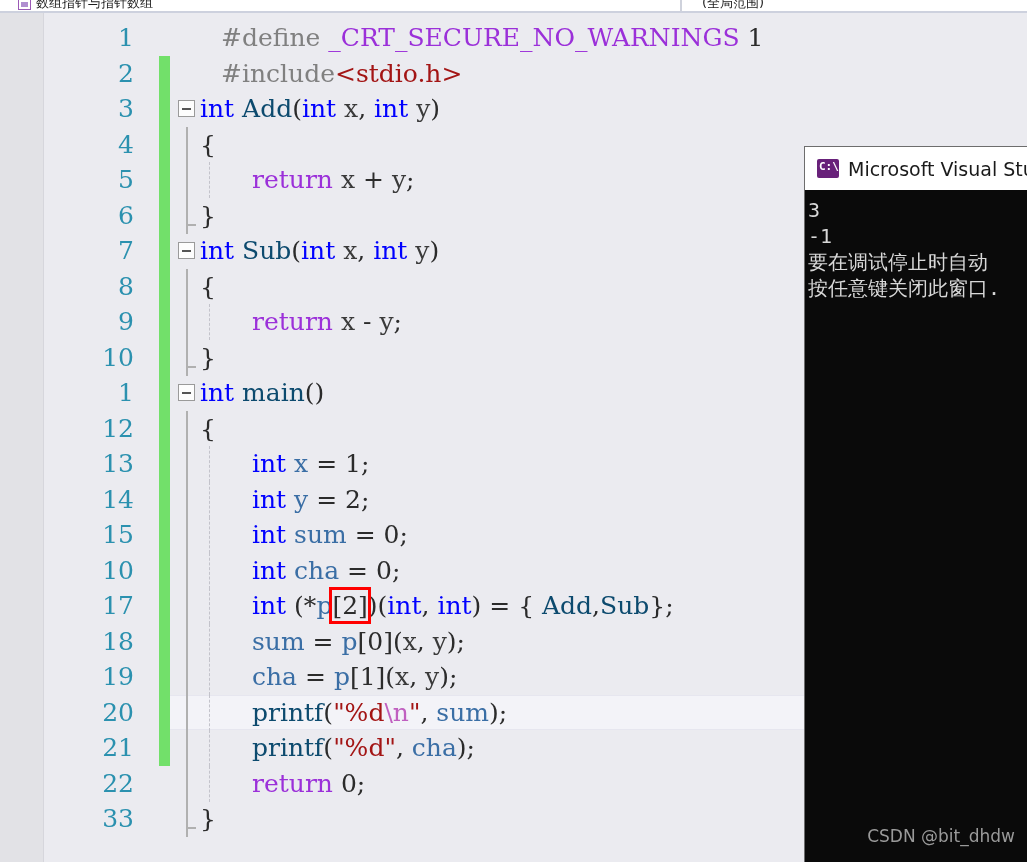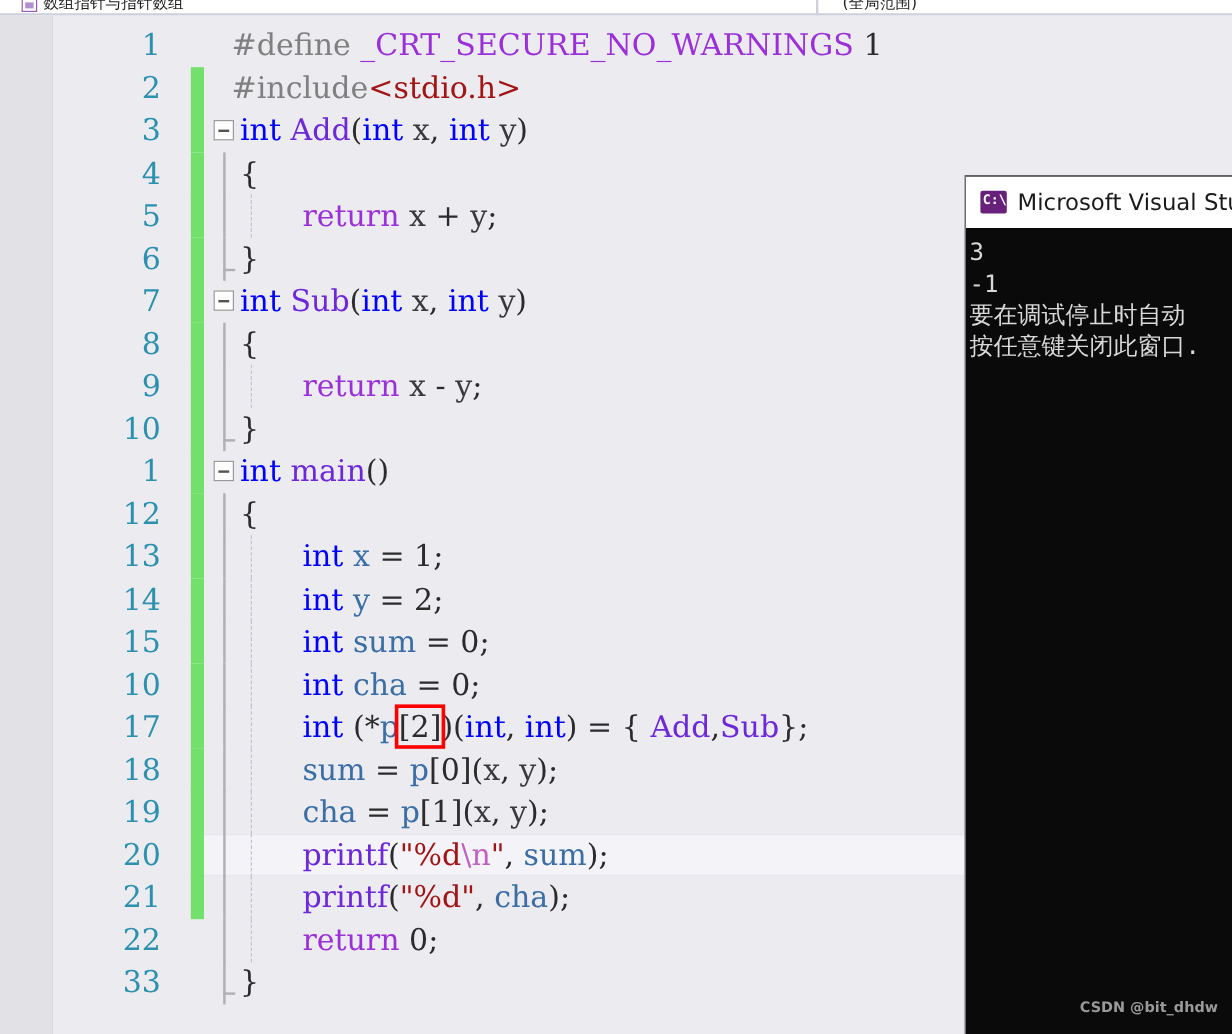--- a/index.html
+++ b/index.html
@@ -127,24 +127,24 @@
   .code {
     position: absolute; left: 193px;
     font-family: "DejaVu Serif", serif;
     font-size: 25px;
     color: #2b2b2b;
     letter-spacing: 0px;
   }
 
   
   .kw      { color: #0000ff; }
-  .pre     { color: #808080; }
+  .pre     { color: #808080; margin-left: 28px; }
   .macro   { color: #9b30d9; }
   .inc     { color: #a31515; }
-  .fn      { color: #6d28d9; }
+  .fn      { color: #0c4a6e; }
   .str     { color: #a31515; }
   .esc     { color: #c060c0; }
   .ident   { color: #3a3a3a; }
   .var     { color: #3a6ea5; }
   .num     { color: #2b2b2b; }
   .ctl     { color: #9b30d9; margin-top: 23px; }
   .punct   { color: #2b2b2b; }
 
   .boxed {
     position: relative;
@@ -203,24 +203,23 @@
   .console-line {
     font-family: "DejaVu Sans Mono", monospace;
     font-size: 20px;
     line-height: 26px;
     color: #d8d8d8;
     white-space: nowrap;
   }
   .watermark {
     position: absolute; right: 12px; bottom: 16px;
     font-family: "DejaVu Sans", sans-serif;
-    font-size: 12px;
+    font-size: 17px;
     color: #9a9a9a;
     white-space: nowrap;
-    font-weight: bold;
   }
 </style>
 </head>
 <body>
 
 <div id="app">
 
   <div class="topbar">
     <div class="topbar-left">
       <span class="topbar-left-box"></span>

